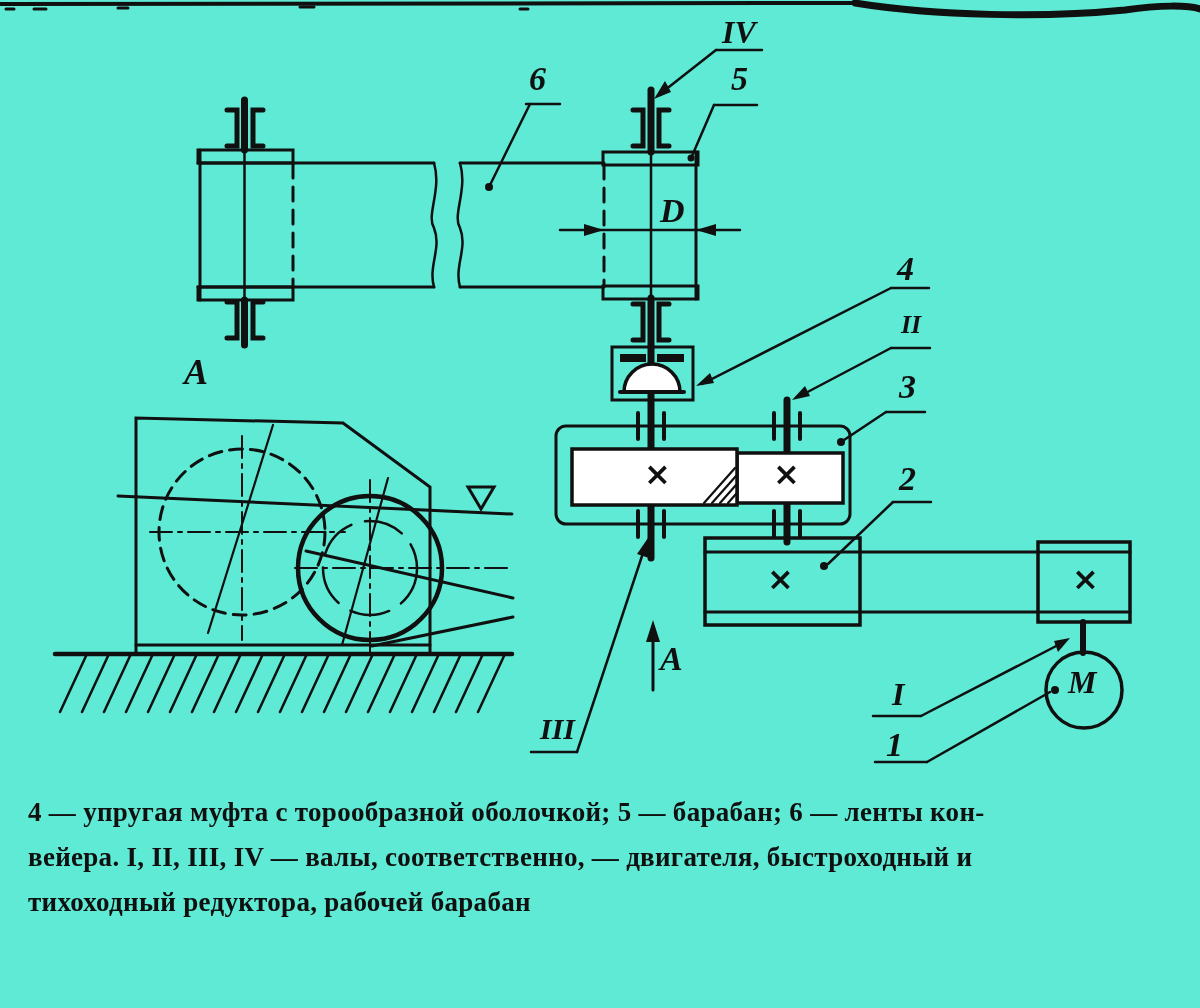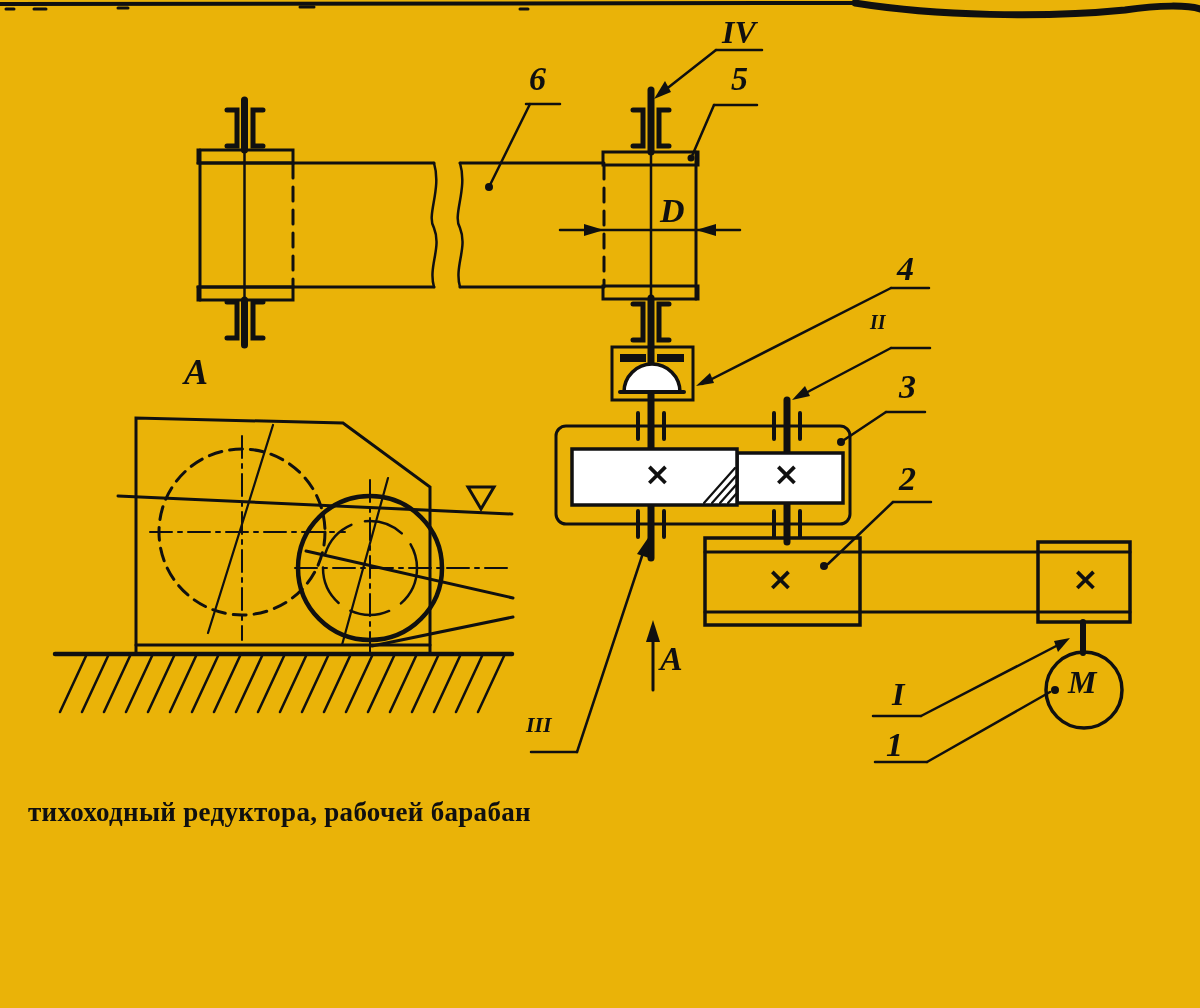--- a/index.html
+++ b/index.html
@@ -1,16 +1,16 @@
 <!DOCTYPE html>
 <html><head>
 <meta charset="utf-8">
 <style>
   html,body{margin:0;padding:0;background:#ffffff;}
-  .page{position:relative;width:1200px;height:1008px;background:#eab308;overflow:hidden;
+  .page{position:relative;width:1200px;height:1008px;background:#5eead4;overflow:hidden;
         font-family:"Liberation Serif","DejaVu Serif",serif;color:#101010;}
   .drawing{position:absolute;left:0;top:0;}
   .fig-label{position:absolute;font-style:italic;font-weight:bold;line-height:1;
              color:#101010;white-space:nowrap;}
   .fig-label.cross{font-style:normal;font-family:"DejaVu Sans","Liberation Sans",sans-serif;
                    font-weight:bold;}
   .caption{position:absolute;left:28px;top:790px;width:1160px;
            font-size:27px;font-weight:bold;line-height:45px;letter-spacing:0.3px;
            color:#101010;}
   .caption-line{white-space:nowrap;}
@@ -183,32 +183,34 @@
         M478,712 L504,656"></path>
     </g>
   </svg>
 
   <div id="figure-labels">
       <span class="fig-label" style="left: 722px; top: 16px; font-size: 32px;">IV</span>
       <span class="fig-label" style="left: 731px; top: 62px; font-size: 34px;">5</span>
       <span class="fig-label" style="left: 529px; top: 62px; font-size: 34px;">6</span>
       <span class="fig-label" style="left: 660px; top: 194px; font-size: 34px;">D</span>
       <span class="fig-label" style="left: 897px; top: 252px; font-size: 34px;">4</span>
-      <span class="fig-label" style="left: 870px; top: 312px; font-size: 20px;">II</span>
+      <span class="fig-label" style="left: 901px; top: 312px; font-size: 26px;">II</span>
       <span class="fig-label" style="left: 899px; top: 370px; font-size: 34px;">3</span>
       <span class="fig-label" style="left: 899px; top: 462px; font-size: 34px;">2</span>
       <span class="fig-label" style="left: 892px; top: 678px; font-size: 32px;">I</span>
       <span class="fig-label" style="left: 886px; top: 728px; font-size: 34px;">1</span>
-      <span class="fig-label" style="left: 526px; top: 714px; font-size: 22px;">III</span>
+      <span class="fig-label" style="left: 540px; top: 714px; font-size: 30px;">III</span>
       <span class="fig-label" style="left: 184px; top: 354px; font-size: 36px;">A</span>
       <span class="fig-label" style="left: 660px; top: 642px; font-size: 34px;">A</span>
       <span class="fig-label" style="left: 1068px; top: 666px; font-size: 32px;">M</span>
       <span class="fig-label cross" style="left: 644px; top: 458px; font-size: 32px;">×</span>
       <span class="fig-label cross" style="left: 773px; top: 458px; font-size: 32px;">×</span>
       <span class="fig-label cross" style="left: 767px; top: 563px; font-size: 32px;">×</span>
       <span class="fig-label cross" style="left: 1072px; top: 563px; font-size: 32px;">×</span>
     </div>
 
   <div id="caption" class="caption">
+      <div class="caption-line">4 — упругая муфта с торообразной оболочкой; 5 — барабан; 6 — ленты кон-</div>
+      <div class="caption-line">вейера. I, II, III, IV — валы, соответственно, — двигателя, быстроходный и</div>
       <div class="caption-line">тихоходный редуктора, рабочей барабан</div>
     </div>
 
 </div>
 
 </body></html>

